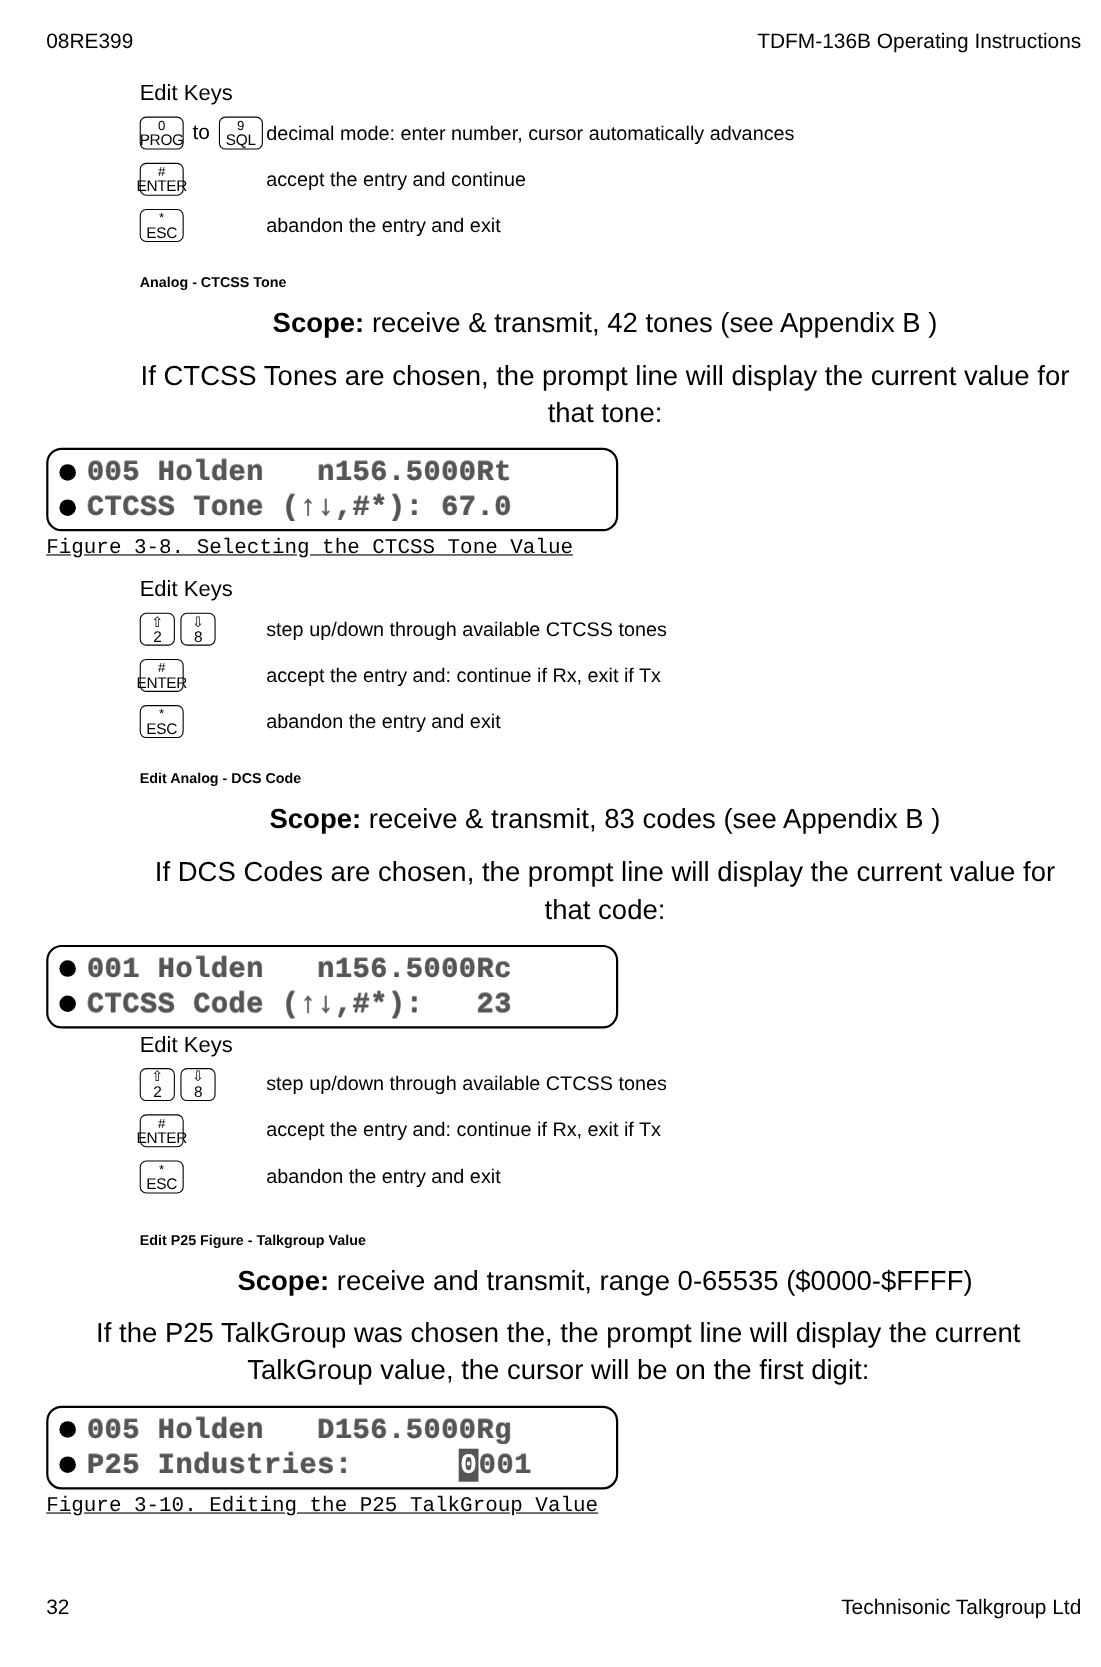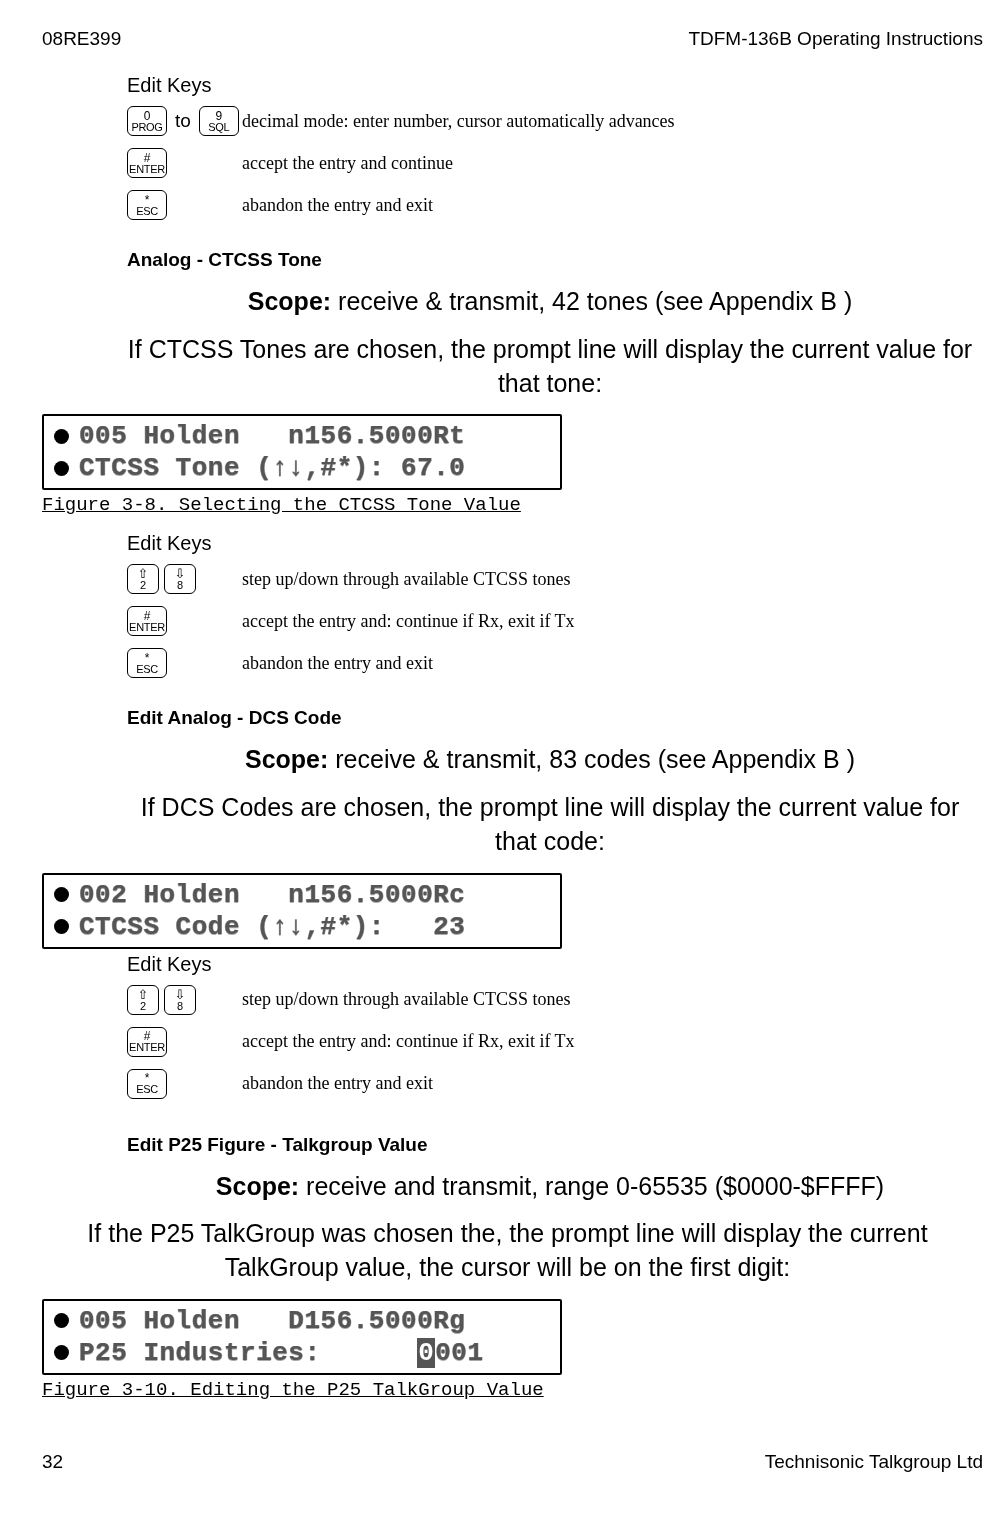--- a/index.html
+++ b/index.html
@@ -41,44 +41,43 @@
   .keycol {
     width: 115px;
     display: flex;
     align-items: center;
     gap: 5px;
     flex-shrink: 0;
   }
   .keycol.narrow { width: 115px; }
   .keydesc {
     font-size: 18px;
-    font-family: Liberation Serif, serif;
   }
   .keycap {
     display: inline-flex;
     flex-direction: column;
     align-items: center;
     justify-content: center;
     border: 1.5px solid #000;
     border-radius: 6px;
     width: 40px;
     height: 30px;
     line-height: 1;
     box-sizing: border-box;
     padding: 1px 0;
   }
   .keycap .ktop { font-size: 12px; }
-  .keycap .kbot { font-size: 11px; letter-spacing: -0.3px; }
+  .keycap .kbot { font-size: 14px; letter-spacing: -0.3px; }
   .keycap.arrow .ktop { font-size: 13px; }
   .keycap.arrow { width: 32px; height: 30px; }
   .to-word { font-size: 19px; margin: 0 3px; }
 
   .section-heading {
     font-weight: bold;
-    font-size: 19px;
+    font-size: 13px;
     margin-top: 26px;
     margin-bottom: 14px;
     margin-left: -85px;
     padding-left: 85px;
   }
   .scope-line, .para {
     font-size: 25px;
     margin-bottom: 14px;
     line-height: 1.35;
     margin-left: -85px;
@@ -88,21 +87,21 @@
   .scope-line .b { font-weight: bold; }
   .para.full {
     margin-left: -85px;
     padding-left: 0;
     width: calc(100% + 85px);
   }
 
   
   .lcd {
     border: 2.5px solid #000;
-    border-radius: 2px;
+    border-radius: 14px;
     padding: 4px 10px 4px 10px;
     width: 520px;
     box-sizing: border-box;
     margin-left: -85px;
     margin-bottom: 4px;
     background: #fff;
   }
   .lcd-line {
     display: flex;
     align-items: center;
@@ -256,21 +255,21 @@
 
     <div class="section-heading">Edit Analog - DCS Code</div>
     <div class="scope-line">
       <span class="b">Scope:</span><span> receive &amp; transmit, 83 codes (see Appendix B )</span>
     </div>
     <div class="para">If DCS Codes are chosen, the prompt line will display the current value for that code:</div>
 
     <div class="lcd">
       <div class="lcd-line">
         <span class="led"></span>
-        <span class="lcd-text">002 Holden   n156.5000Rc</span>
+        <span class="lcd-text">001 Holden   n156.5000Rc</span>
       </div>
       <div class="lcd-line">
         <span class="led"></span>
         <span class="lcd-text">CTCSS Code (↑↓,#*):   23</span>
       </div>
     </div>
 
     <div class="edit-keys-title">Edit Keys</div>
 
     <div class="keyrow">

